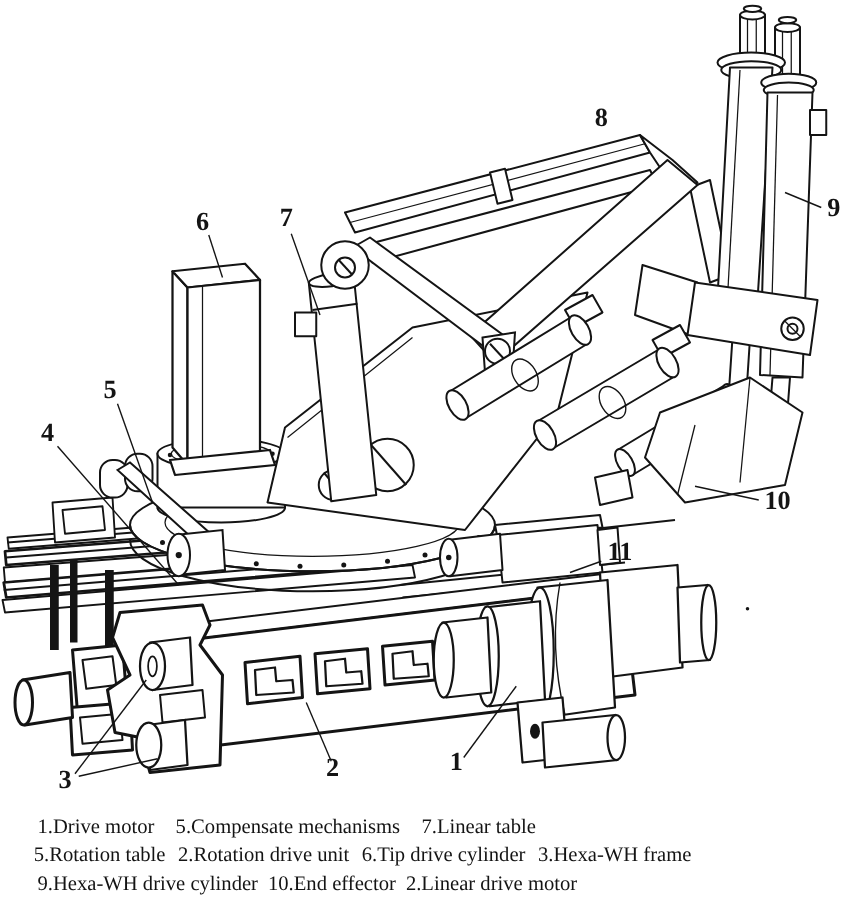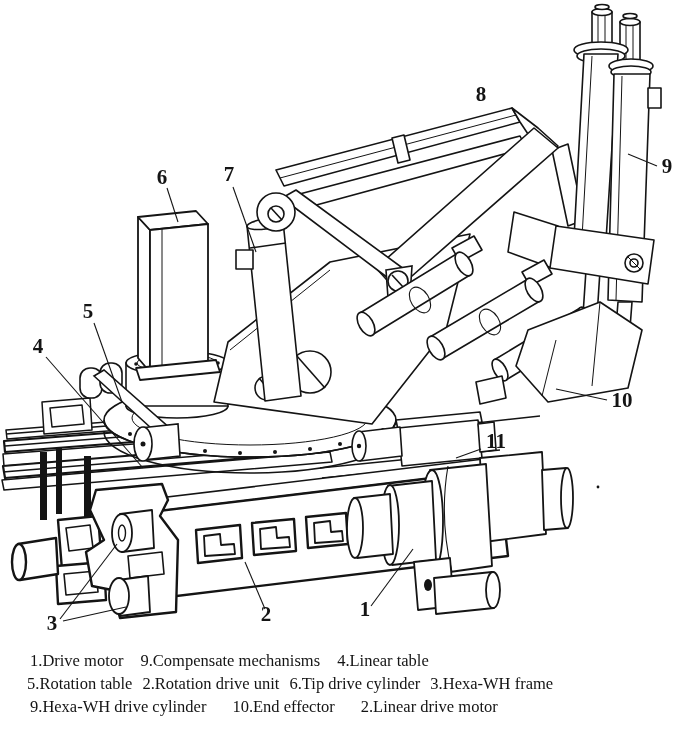--- a/index.html
+++ b/index.html
@@ -258,28 +258,28 @@
         <line x1="607" y1="400" x2="556" y2="389"></line>
         <text x="622" y="407">10</text>
         <line x1="481" y1="449" x2="456" y2="458"></line>
         <text x="496" y="448">11</text>
       </g>
 </svg>
 
   <div class="legend">
     <div class="legend-row" style="padding-left:30px;gap:17px;">
       <span>1.Drive motor</span>
-      <span>9.Compensate mechanisms</span>
-      <span>4.Linear table</span>
+      <span>5.Compensate mechanisms</span>
+      <span>7.Linear table</span>
     </div>
     <div class="legend-row" style="padding-left:27px;gap:10px;">
       <span>5.Rotation table</span>
       <span>2.Rotation drive unit</span>
       <span>6.Tip drive cylinder</span>
       <span>3.Hexa-WH frame</span>
     </div>
-    <div class="legend-row" style="padding-left:30px;gap:26px;">
+    <div class="legend-row" style="padding-left:30px;gap:8px;">
       <span>9.Hexa-WH drive cylinder</span>
       <span>10.End effector</span>
       <span>2.Linear drive motor</span>
     </div>
   </div>
 </div>
 
 </body></html>

